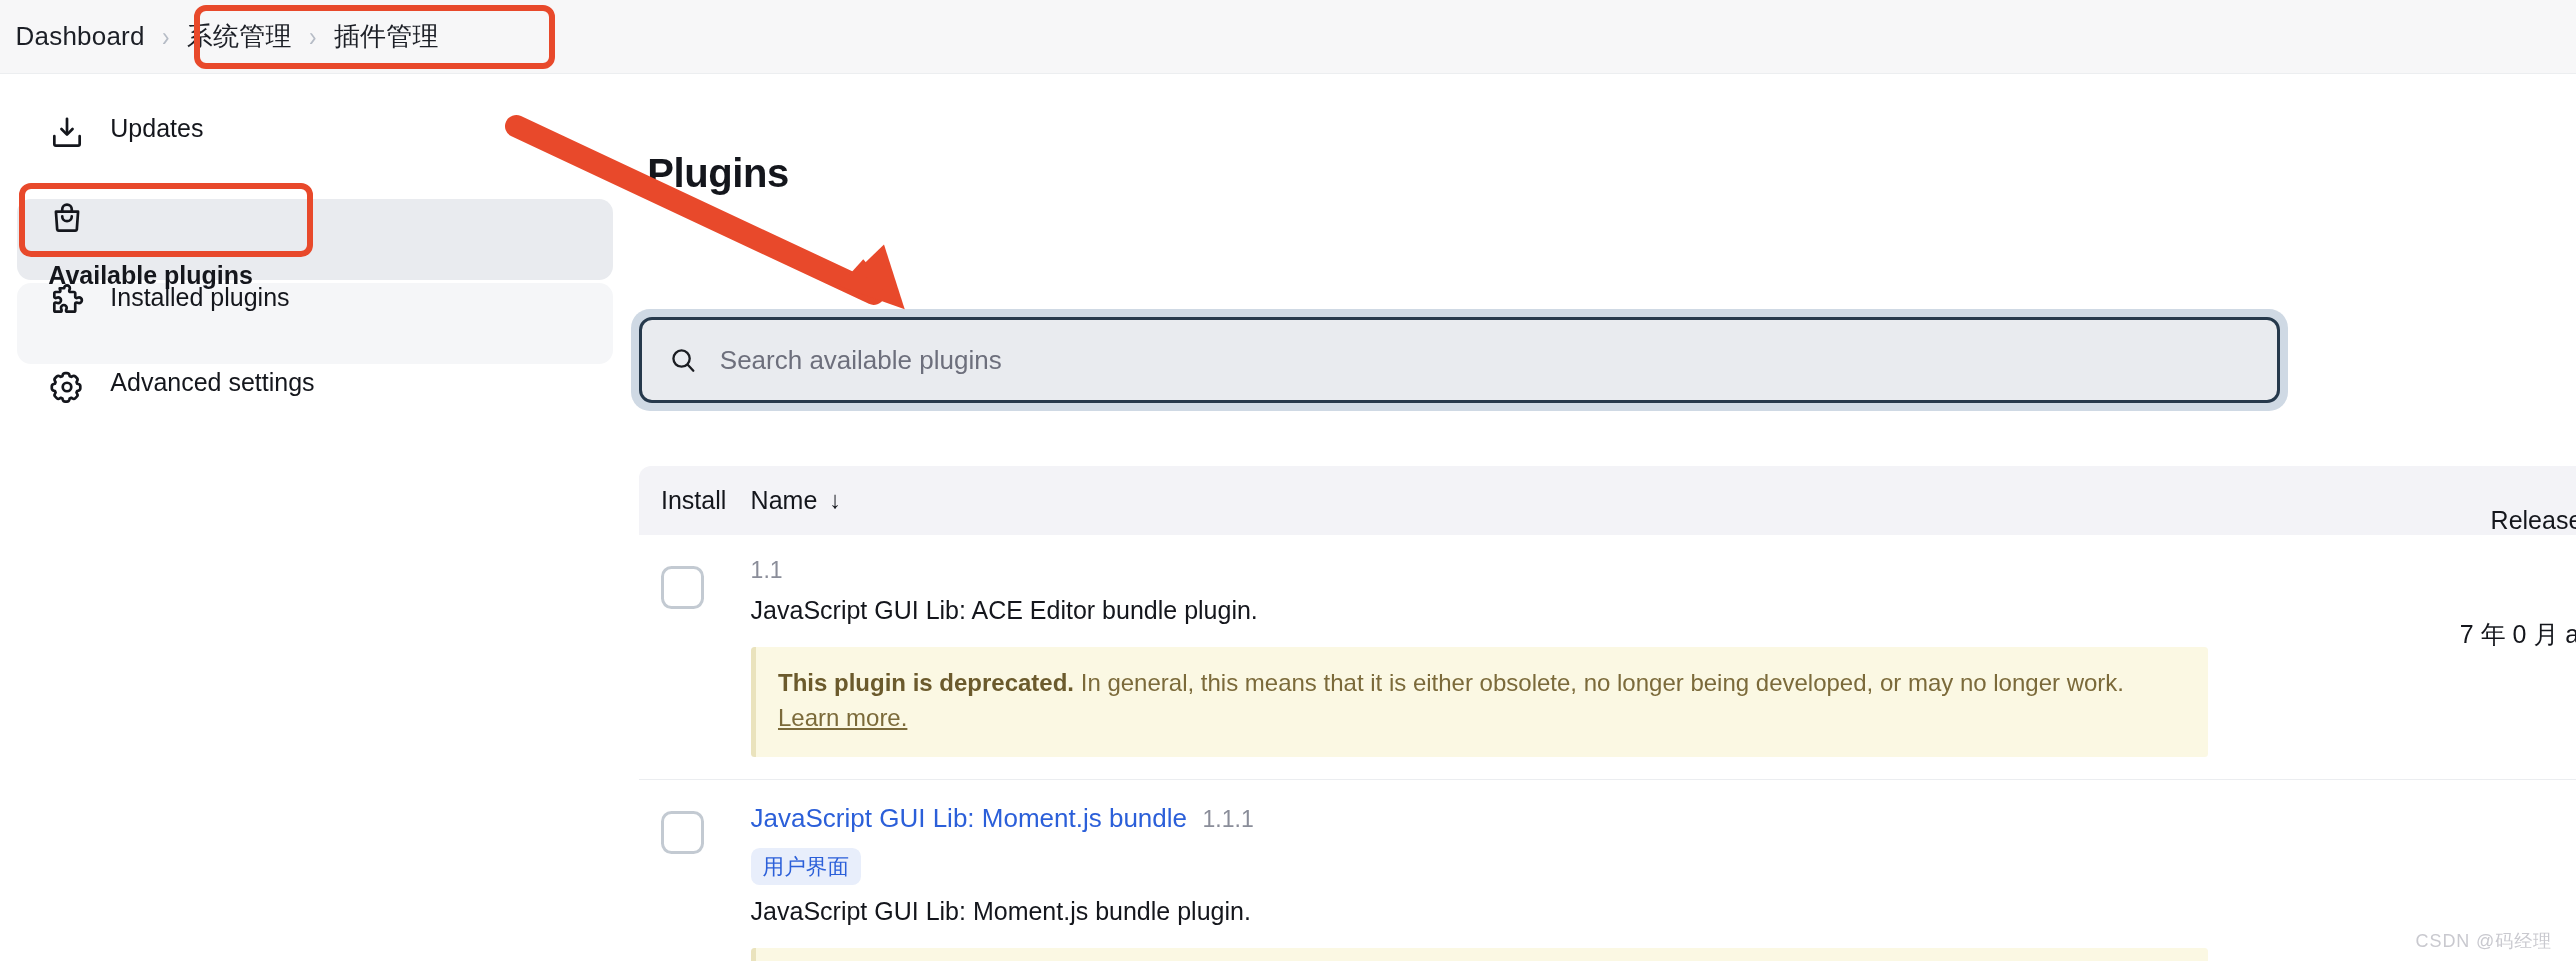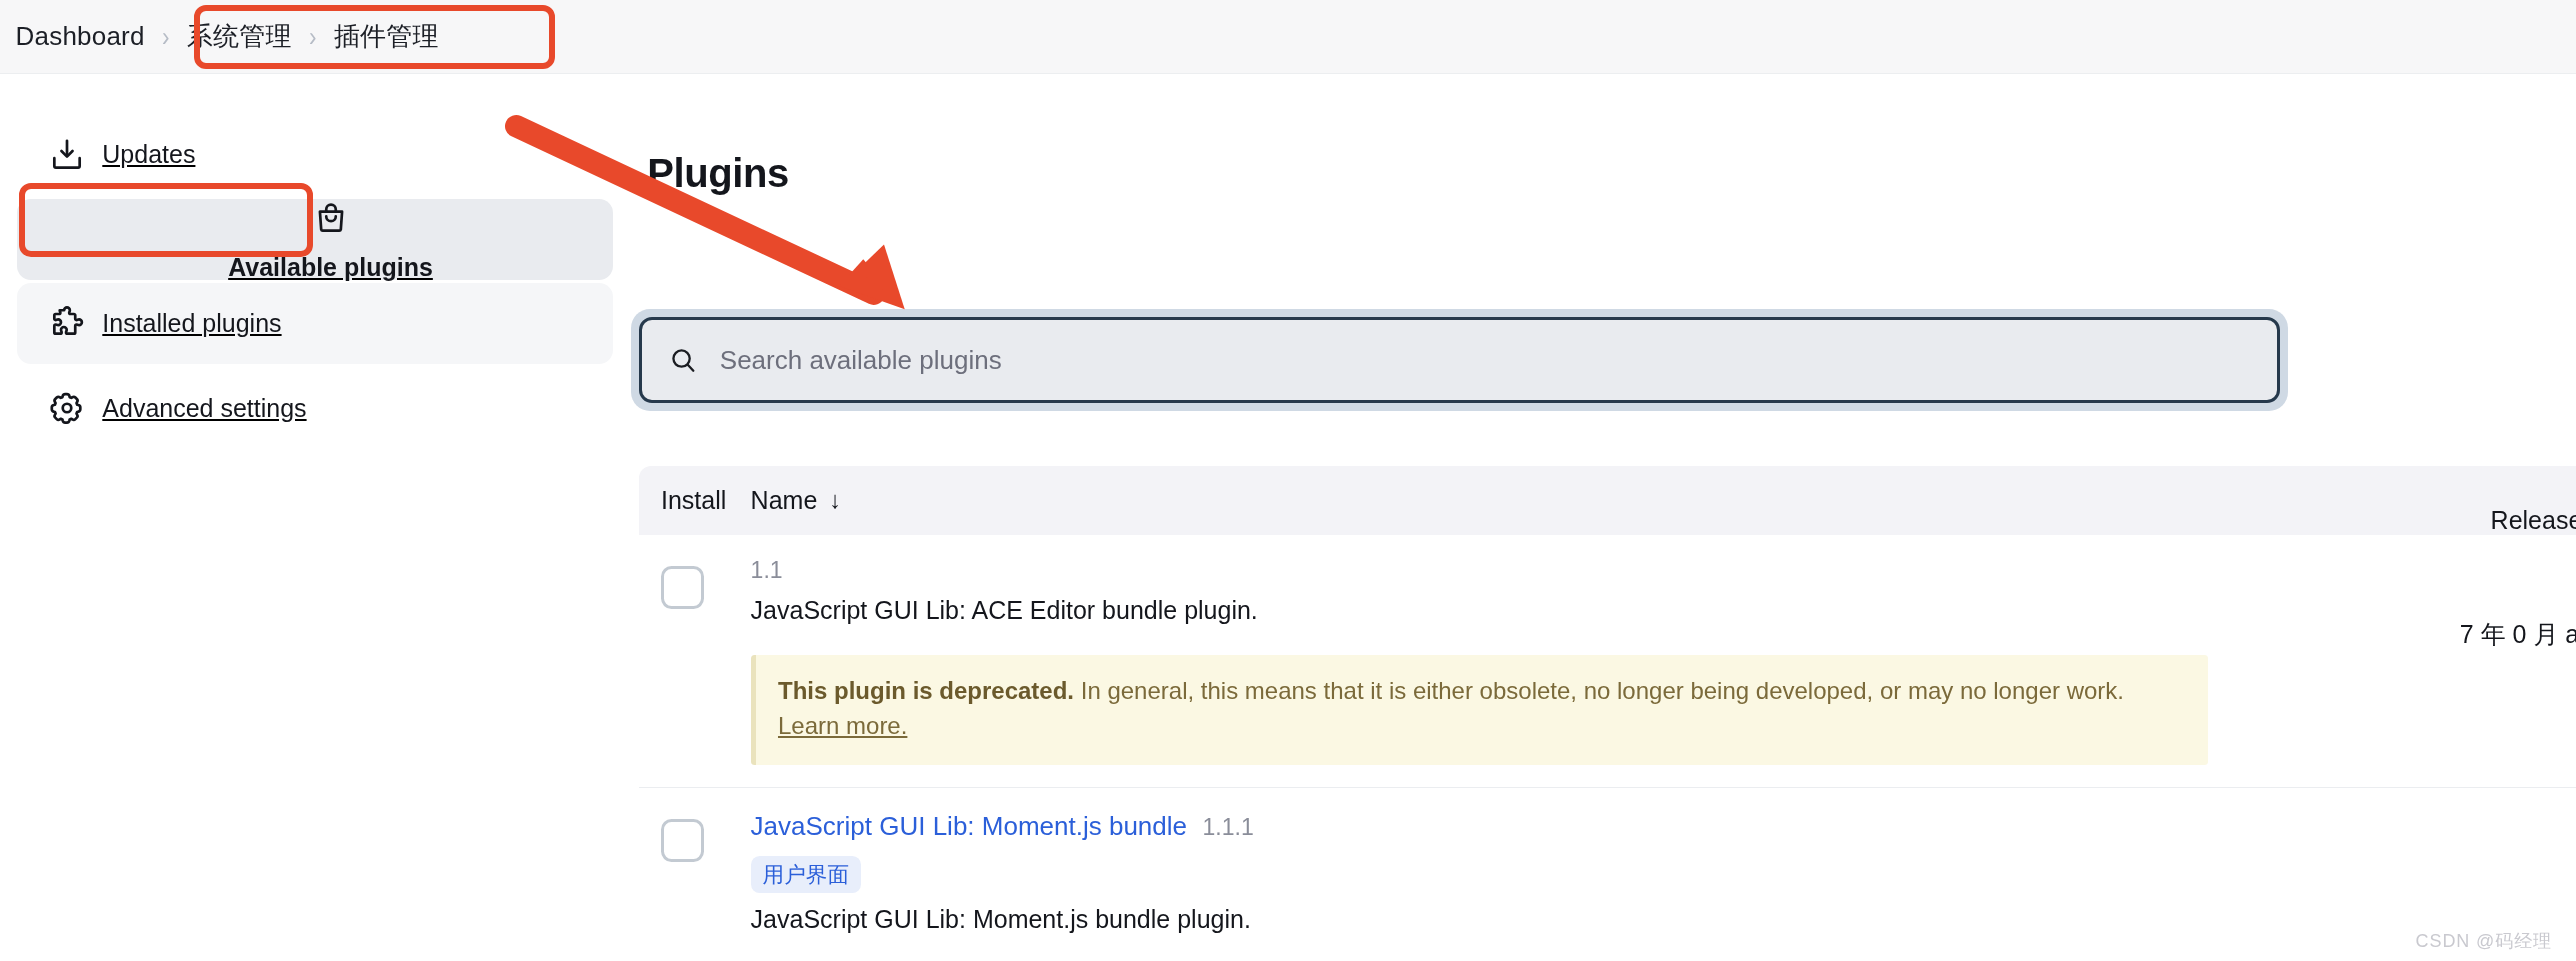--- a/index.html
+++ b/index.html
@@ -32,24 +32,24 @@
   }
 
   
   .sidebar {
     position: absolute; left: 0; top: 74px;
     width: 630px; height: 887px;
     background: #ffffff;
     padding-top: 40px;
   }
   .side-item {
-    display: flex; align-items: center;
+    display: flex; 
     height: 81px; margin: 0 17.3px 3.5px 17.3px;
     padding-left: 31px; border-radius: 14px;
-    gap: 16px; cursor: pointer; text-decoration: underline;
+    gap: 24px; cursor: pointer;
   }
   .side-item.active { background: #e9ebef; flex-direction: column; }
   .side-item.hover   { background: #f5f6f8; }
   .side-label {
     font-size: 25px; color: #14161c; white-space: nowrap;
   }
   .side-item.active .side-label { font-weight: 700; }
   .side-icon { width: 38px; height: 38px; flex: 0 0 38px; color:#14161c; }
   .side-icon svg { display:block; width: 38px; height: 38px; }
 
@@ -129,21 +129,21 @@
     display: inline-block; margin-top: 14px;
     background: #e8eefb; color: #2b5fd9;
     font-size: 21.6px; border-radius: 8.6px;
     padding: 4.3px 12px;
   }
   .plugin-desc {
     font-size: 25px; color: #14161c; margin-top: 12px;
     white-space: nowrap;
   }
   .warn {
-    margin-top: 30px; background: #fbf8e3;
+    margin-top: 22px; background: #fbf8e3;
     border-left: 5.2px solid #eae3bd;
     border-radius: 3.5px;
     padding: 19px 22.4px 21px 22.4px;
     width: 1457px;
   }
   .warn-text { font-size: 24px; color: #7b6a3a; line-height: 1.45; }
   .warn-text b { color: #6b5a2c; font-weight: 700; }
   .warn-link { color:#7b6a3a; text-decoration: underline; cursor: pointer; }
   .released {
     position: absolute; right: -8.6px; top: 83px;

